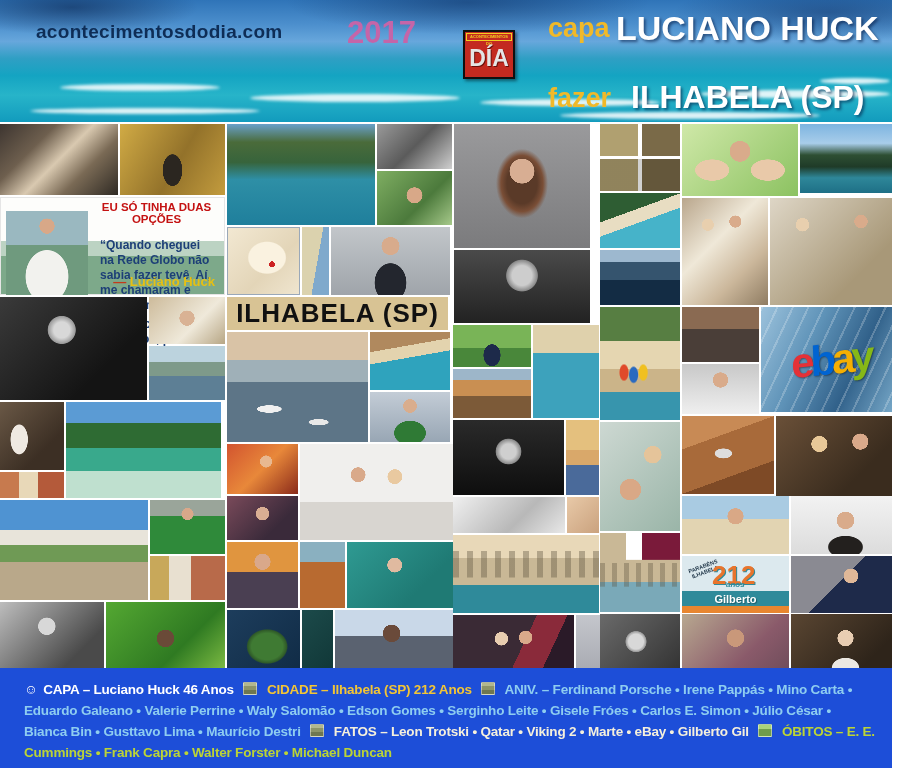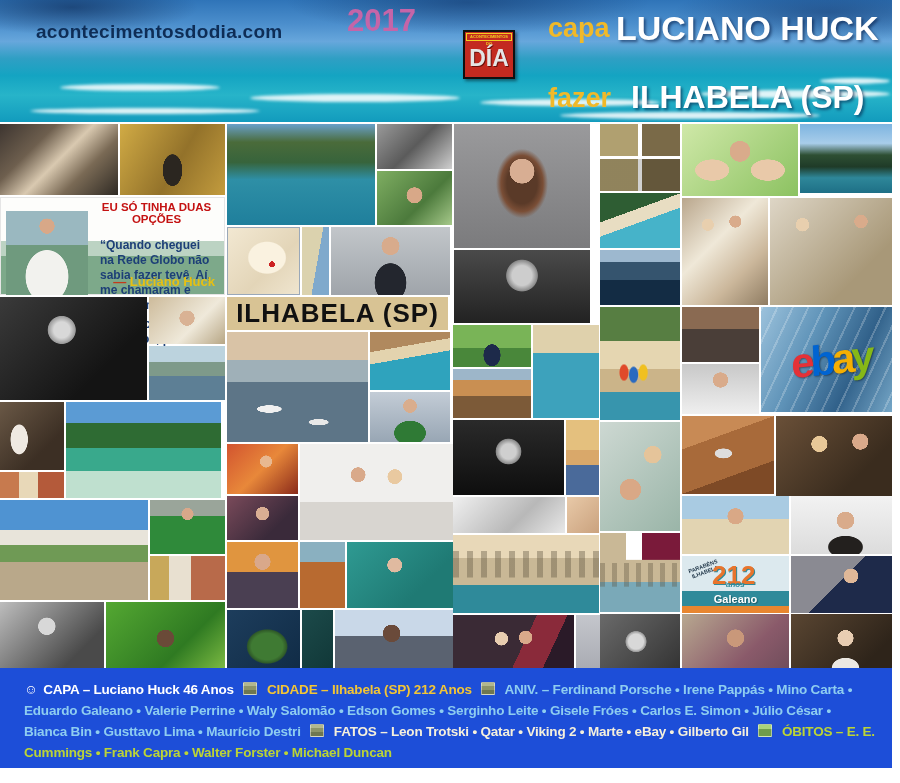--- a/index.html
+++ b/index.html
@@ -8,21 +8,21 @@
   
   .hero{position:absolute;left:0;top:0;width:900px;height:122px;
     background:
       radial-gradient(ellipse 180px 40px at 8% 6%, rgba(8,30,70,.55), transparent 70%),
       radial-gradient(ellipse 260px 46px at 52% 2%, rgba(10,35,80,.45), transparent 70%),
       radial-gradient(ellipse 220px 42px at 92% 10%, rgba(12,40,90,.45), transparent 70%),
       linear-gradient(180deg,#2f74b8 0%,#4c8fcd 20%,#67a7dc 34%,#2f9fc4 48%,#14a4c2 62%,#27b4c9 78%,#129bbd 100%)}
   .wv{position:absolute;background:rgba(255,255,255,.85);border-radius:50%;filter:blur(1.5px)}
   .htxt{position:absolute;white-space:nowrap}
   .site{left:36px;top:21px;font-size:19px;font-weight:800;color:#0e2d56;letter-spacing:.3px}
-  .year{left:347px;top:3px;font-size:31px;font-weight:800;color:#c565a8}
+  .year{left:347px;top:15px;font-size:31px;font-weight:800;color:#c565a8}
   .date{left:27px;top:52px;font-size:47px;font-weight:800;color:#f6e80a;letter-spacing:1px;
         text-shadow:3px 3px 2px rgba(35,35,35,.85)}
   .capa-label{left:548px;top:13px;font-size:27px;font-weight:700;color:#f0b929}
   .capa-value{left:616px;top:9px;font-size:34px;font-weight:800;color:#fff;
         text-shadow:2px 2px 3px rgba(0,20,60,.55)}
   .cidade-label{left:548px;top:83px;font-size:27px;font-weight:700;color:#f0b929}
   .cidade-value{left:631px;top:79px;font-size:32px;font-weight:800;color:#fff;
         text-shadow:2px 2px 3px rgba(0,20,60,.55)}
   .logo{position:absolute;left:463px;top:30px;width:52px;height:49px;background:#c32a20;
         border:2px solid #101010;box-sizing:border-box;text-align:center;
@@ -165,21 +165,21 @@
   <i class="t" style="left:300px;top:542px;width:45px;height:66px;background:linear-gradient(180deg,#8ab0c0 0 30%,#b86a30 30% 100%)"></i>
   <i class="t" style="left:347px;top:542px;width:106px;height:66px;background:radial-gradient(circle 11px at 45% 35%,#e0baa0 66%,transparent 68%),linear-gradient(135deg,#2f9a92,#1f7a74 70%)"></i>
   <i class="t" style="left:453px;top:535px;width:146px;height:78px;background:repeating-linear-gradient(90deg,rgba(90,80,60,.38) 0 6px,transparent 6px 14px) 0 32%/100% 34% no-repeat,linear-gradient(180deg,#e8d8b8 0 30%,#c9b896 30% 64%,#2f8a9a 64% 100%)"></i>
   <i class="t" style="left:682px;top:496px;width:107px;height:58px;background:radial-gradient(circle 12px at 50% 35%,#d9a886 66%,transparent 68%),linear-gradient(180deg,#a9cbe2 0 40%,#e2d4b2 40% 100%)"></i>
   <i class="t" style="left:791px;top:496px;width:109px;height:58px;background:radial-gradient(circle 13px at 50% 42%,#d9ab8b 66%,transparent 68%),radial-gradient(ellipse 28px 18px at 50% 88%,#23201e 60%,transparent 64%),linear-gradient(180deg,#f2f2f2,#dcdcdc)"></i>
   <i class="t" style="left:600px;top:533px;width:80px;height:79px;background:linear-gradient(90deg,#fff 0 30%,#7a1a3a 30% 100%) 100% 0/68% 34% no-repeat,repeating-linear-gradient(90deg,rgba(90,80,60,.35) 0 5px,transparent 5px 12px) 0 55%/100% 30% no-repeat,linear-gradient(180deg,#c9b896 0 62%,#7aa9b8 62% 100%)"></i>
   <div class="badge" style="left:682px;top:556px;width:107px;height:57px">
     <span class="bribbon">PARABÉNS ILHABELA</span>
     <span class="bnum">212</span>
     <span class="banos">anos</span>
-    <span class="bcity">Galeano</span>
+    <span class="bcity">Gilberto</span>
   </div>
   <i class="t" style="left:791px;top:556px;width:109px;height:57px;background:radial-gradient(circle 11px at 55% 35%,#e0b898 66%,transparent 68%),linear-gradient(135deg,#8a8a92 0 45%,#1e2a4a 45% 100%)"></i>
 
   <i class="t" style="left:0;top:602px;width:104px;height:81px;background:radial-gradient(circle 14px at 45% 30%,#d8d8d8 60%,transparent 64%),linear-gradient(135deg,#bdbdbd,#4a4a4a 70%)"></i>
   <i class="t" style="left:106px;top:602px;width:119px;height:81px;background:radial-gradient(circle 13px at 50% 45%,#6a4a38 66%,transparent 68%),linear-gradient(135deg,#54a832,#2f7a22 60%,#8cc84a)"></i>
   <i class="t" style="left:227px;top:610px;width:73px;height:73px;background:radial-gradient(ellipse 26px 22px at 55% 50%,#3f7a33 60%,#2f5a28 75%,transparent 80%),linear-gradient(135deg,#1d3d5c,#0f2a44)"></i>
   <i class="t" style="left:302px;top:610px;width:31px;height:73px;background:linear-gradient(135deg,#1c4a4a,#0f3535)"></i>
   <i class="t" style="left:335px;top:610px;width:118px;height:73px;background:radial-gradient(circle 13px at 48% 32%,#6a4a3a 66%,transparent 68%),linear-gradient(180deg,#c9d8e8 0 35%,#5a6270 35% 100%)"></i>
   <i class="t" style="left:453px;top:615px;width:121px;height:68px;background:radial-gradient(circle 10px at 40% 35%,#e8cdb0 66%,transparent 68%),radial-gradient(circle 10px at 60% 33%,#d9a98a 66%,transparent 68%),linear-gradient(115deg,#3a2a35 0 55%,#8a2a3a 55% 75%,#2a1a28 75% 100%)"></i>
   <i class="t" style="left:576px;top:615px;width:24px;height:68px;background:linear-gradient(180deg,#c4c6cc,#a2a4ac)"></i>

